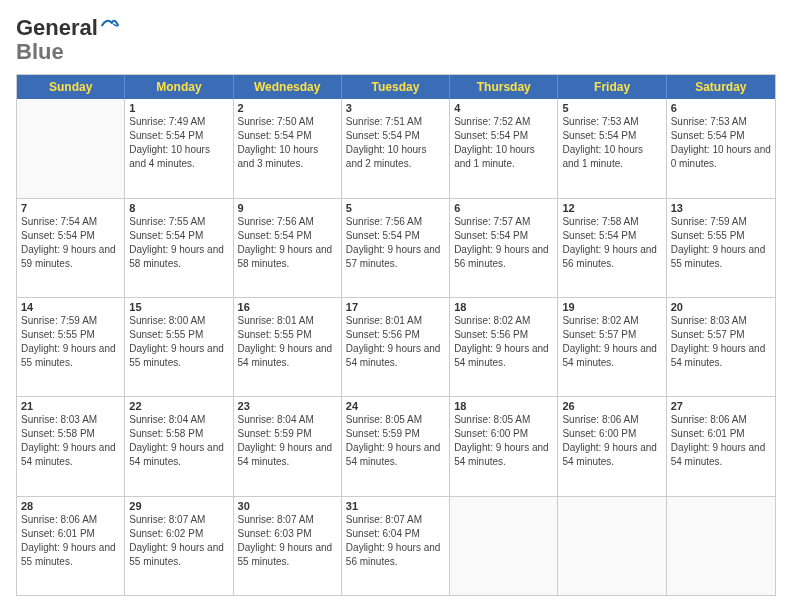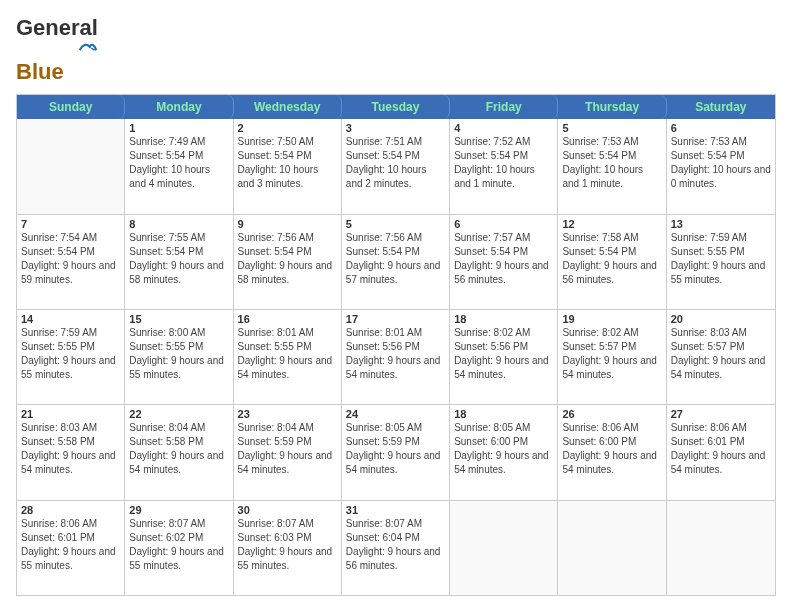--- a/index.html
+++ b/index.html
@@ -26,21 +26,21 @@
     .logo {
       display: flex;
       align-items: center;
     }
     .logo-text {
       font-size: 22px;
       font-weight: bold;
       line-height: 1.1;
     }
     .logo-general { color: #333; }
-    .logo-blue { color: #a16207; }
+    .logo-blue { color: #737373; }
     .logo-icon {
       width: 20px;
       height: 20px;
       margin-left: 2px;
     }
     .title-block {
       text-align: right;
     }
     .month-title {
       font-size: 32px;
@@ -56,27 +56,26 @@
       display: flex;
       flex-direction: column;
       border: 1px solid #ccc;
     }
     .cal-header {
       display: grid;
       grid-template-columns: repeat(7, 1fr);
       background: #3a6db5;
     }
     .cal-header-cell {
-      color: #86efac;
+      color: #fde047;
       font-size: 12px;
       font-weight: bold;
       padding: 5px 4px;
       text-align: center;
       border-right: 1px solid #5a8dd5;
-      border-radius: 7px;
     }
     .cal-header-cell:last-child { border-right: none; }
     .cal-body {
       flex: 1;
       display: flex;
       flex-direction: column;
     }
     .cal-row {
       display: grid;
       grid-template-columns: repeat(7, 1fr);
@@ -107,21 +106,21 @@
       line-height: 1.4;
     }
   </style>
 </head>
 <body>
 
 <div class="page">
   <div class="header">
     <div class="logo">
       <div>
-        <div style="display:flex;align-items:flex-end;flex-direction:column;">
+        <div style="display:flex;align-items:flex-start;">
           <span class="logo-text logo-general">General</span>
           <svg class="logo-icon" viewBox="0 0 24 24">
             <path d="M2 12 Q8 2 14 8 Q18 2 22 12" fill="none" stroke="#1a6eb5" stroke-width="2.5"></path>
             <path d="M14 8 Q18 14 22 12" fill="#1a6eb5"></path>
           </svg>
         </div>
         <span class="logo-text logo-blue">Blue</span>
       </div>
     </div>
     <div class="title-block">
@@ -129,22 +128,22 @@
       <div class="location"></div>
     </div>
   </div>
 
   <div class="calendar">
     <div class="cal-header">
     <div class="cal-header-cell">Sunday</div>
         <div class="cal-header-cell">Monday</div>
         <div class="cal-header-cell">Wednesday</div>
         <div class="cal-header-cell">Tuesday</div>
+        <div class="cal-header-cell">Thursday</div>
         <div class="cal-header-cell">Friday</div>
-        <div class="cal-header-cell">Thursday</div>
         <div class="cal-header-cell">Saturday</div>
       </div>
     <div class="cal-body">
     <div class="cal-row">
           <div class="cal-cell empty"></div>
           <div class="cal-cell">
             <span class="day-num">1</span>
             <div class="day-info">Sunrise: 7:49 AM<br>Sunset: 5:54 PM<br>Daylight: 10 hours and 4 minutes.</div>
           </div>
           <div class="cal-cell">

